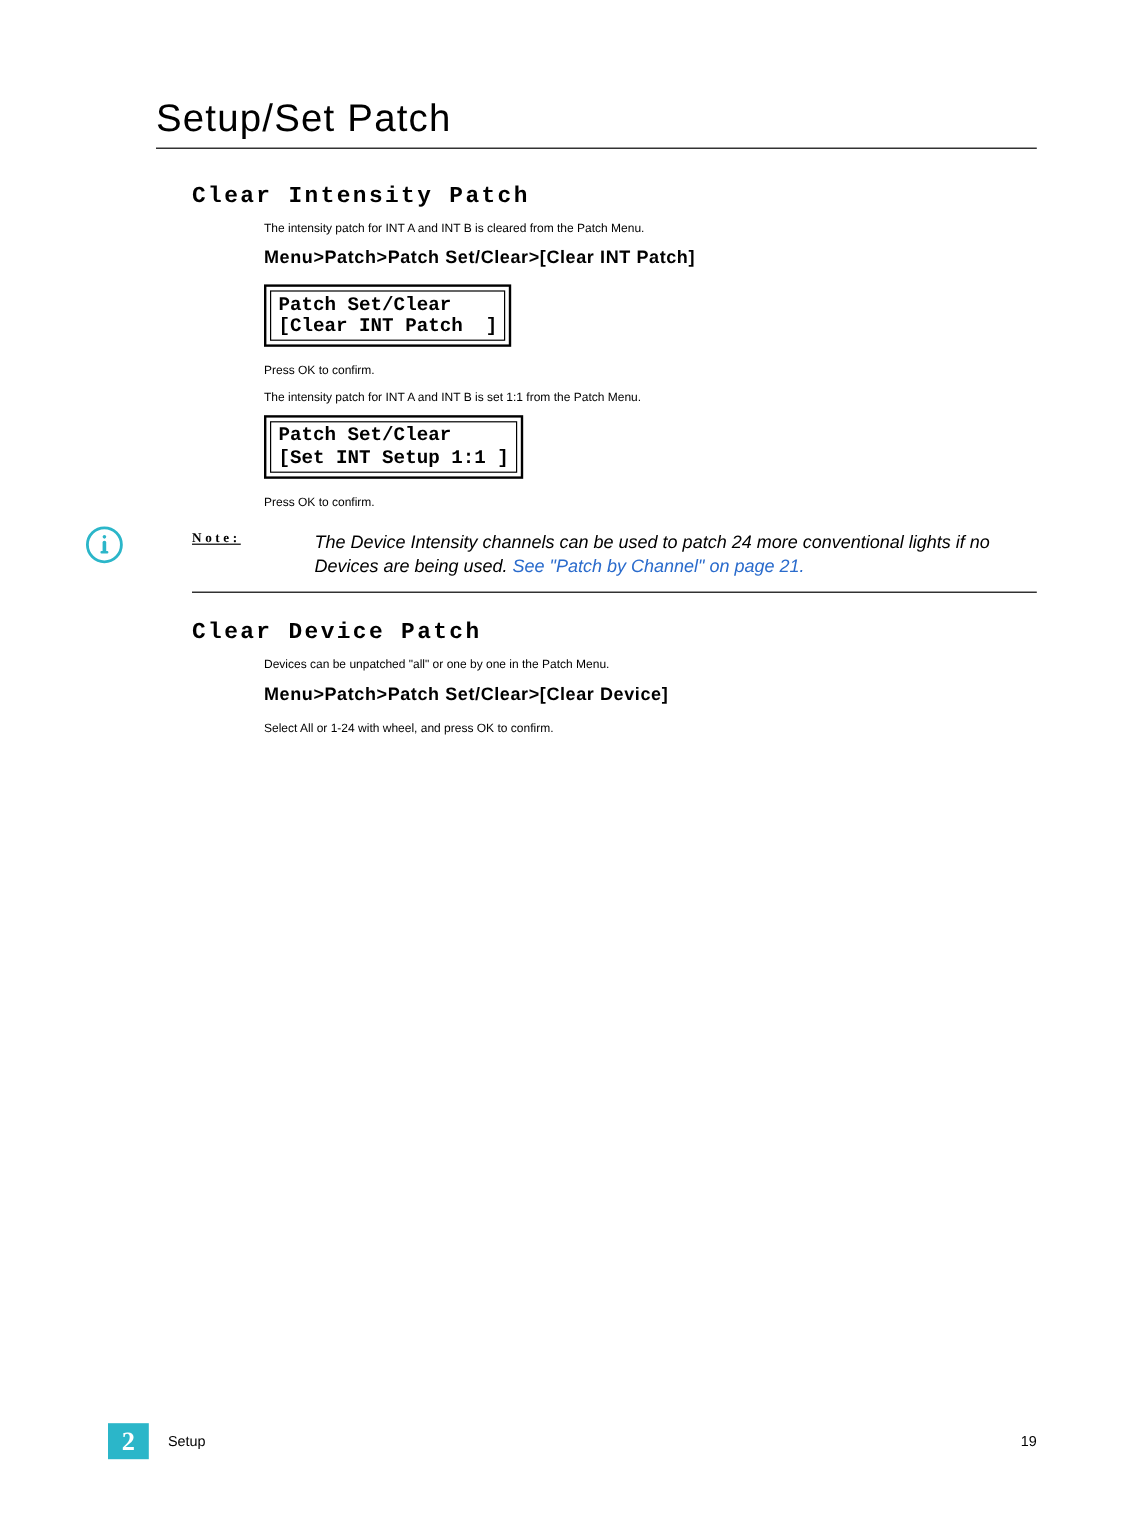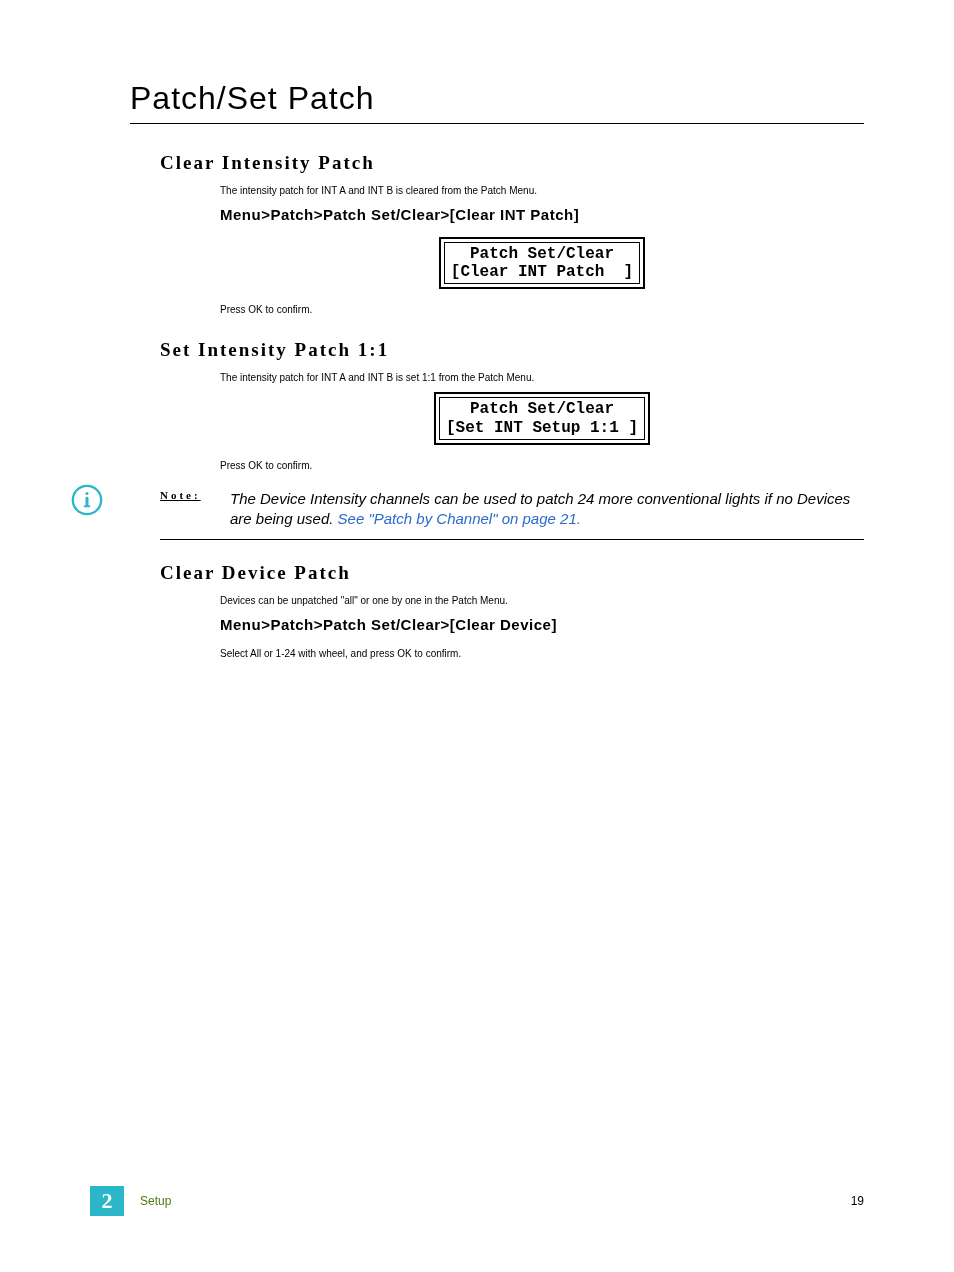--- a/index.html
+++ b/index.html
@@ -1,58 +1,57 @@
 <!DOCTYPE html>
 <html><head>
 <meta charset="utf-8">
 <style>
   * { box-sizing: border-box; margin: 0; padding: 0; }
   html, body { width: 954px; height: 1272px; background: #fff; font-family: Arial, Helvetica, sans-serif; color: #000; }
   .page { position: relative; width: 954px; height: 1272px; padding: 80px 90px 0 130px; }
   .h1 { font-family: Arial, Helvetica, sans-serif; font-size: 32px; font-weight: 400; letter-spacing: 1px; margin-bottom: 6px; }
   .rule { border: 0; border-top: 1.5px solid #000; margin-bottom: 28px; }
-  .h2 { font-family: Liberation Serif, serif; font-size: 19px; font-weight: 700; letter-spacing: 2px; margin: 22px 0 10px 30px; }
+  .h2 { font-family: Liberation Mono, monospace; font-size: 19px; font-weight: 700; letter-spacing: 2px; margin: 22px 0 10px 30px; }
   .body { font-size: 10px; margin: 0 0 8px 90px; line-height: 1.35; }
   .code { font-family: Liberation Sans, sans-serif; font-weight: 700; font-size: 15px; margin: 0 0 14px 90px; letter-spacing: 0.5px; }
-  .lcd-wrap { margin: 0 0 14px 90px; text-align: center; }
+  .lcd-wrap { margin: 0 0 14px 90px; }
   .lcd-outer { display: inline-block; border: 2px solid #000; padding: 3px; }
   .lcd-inner { border: 1.5px solid #000; padding: 2px 6px; font-family: "Courier New", monospace; font-weight: 700; font-size: 16px; line-height: 1.15; min-width: 190px; white-space: pre; }
   .note-block { position: relative; margin: 16px 0 6px 30px; }
   .note-row { display: flex; gap: 14px; }
   .note-label { font-family: Liberation Serif, serif; font-weight: 700; font-size: 11px; letter-spacing: 3px; text-decoration: underline; min-width: 56px; }
-  .note-text { font-style: italic; font-size: 15px; line-height: 1.35; }
+  .note-text { font-style: italic; font-size: 15px; line-height: 1.35; margin-left: 32px; }
   .note-link { color: #2a6bcc; font-style: italic; }
   .note-icon { position: absolute; left: -90px; top: -6px; }
   .note-bottom-line { border-top: 1.5px solid #000; margin-top: 10px; }
   .footer { position: absolute; left: 0; right: 0; bottom: 56px; display: flex; align-items: center; padding: 0 90px 0 90px; }
   .chip { background: #2bb6c9; color: #fff; font-weight: 700; font-size: 22px; width: 34px; height: 30px; display: flex; align-items: center; justify-content: center; font-family: Georgia, serif; margin-right: 16px; }
-  .footer-label { font-size: 12px; color: #4d7c0f; }
+  .footer-label { font-size: 12px; color: #000000; }
   .page-num { margin-left: auto; font-size: 12px; }
   .info-icon-svg { width: 34px; height: 34px; }
 </style>
 </head>
 <body>
 
 <div class="page">
 
-  <h1 class="h1">Patch/Set Patch</h1>
+  <h1 class="h1">Setup/Set Patch</h1>
   <hr class="rule">
 
   <h2 class="h2">Clear Intensity Patch</h2>
   <p class="body">The intensity patch for INT A and INT B is cleared from the Patch Menu.</p>
   <p class="code">Menu&gt;Patch&gt;Patch Set/Clear&gt;[Clear INT Patch]</p>
   <div class="lcd-wrap">
     <div class="lcd-outer">
       <div class="lcd-inner"><span>Patch Set/Clear</span>
 <span>[Clear INT Patch  ]</span></div>
     </div>
   </div>
   <p class="body">Press OK to confirm.</p>
 
-  <h2 class="h2">Set Intensity Patch 1:1</h2>
   <p class="body">The intensity patch for INT A and INT B is set 1:1 from the Patch Menu.</p>
   <div class="lcd-wrap">
     <div class="lcd-outer">
       <div class="lcd-inner"><span>Patch Set/Clear</span>
 <span>[Set INT Setup 1:1 ]</span></div>
     </div>
   </div>
   <p class="body">Press OK to confirm.</p>
 
   <div class="note-block">

